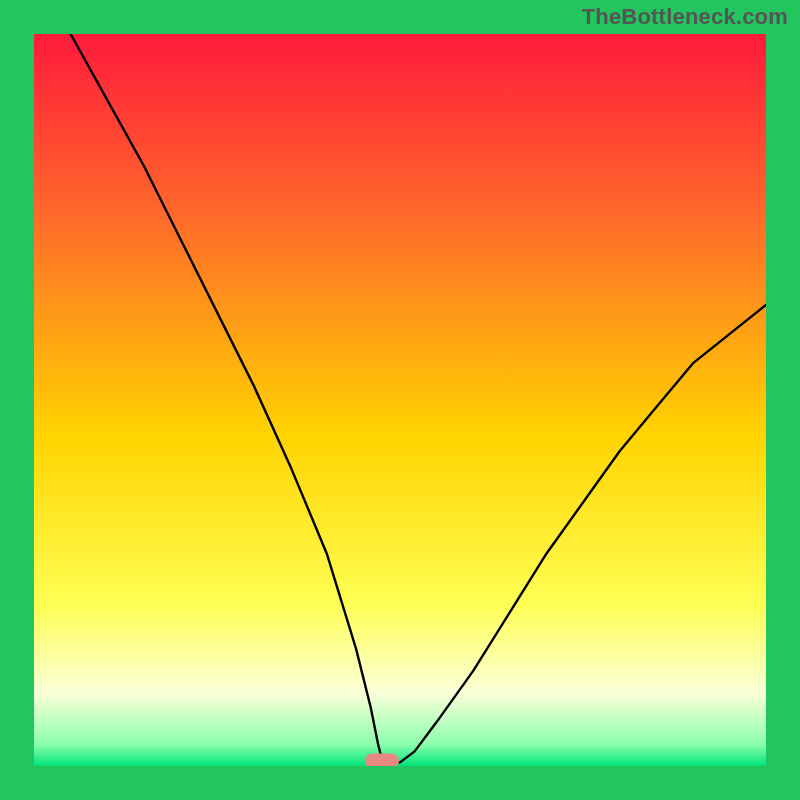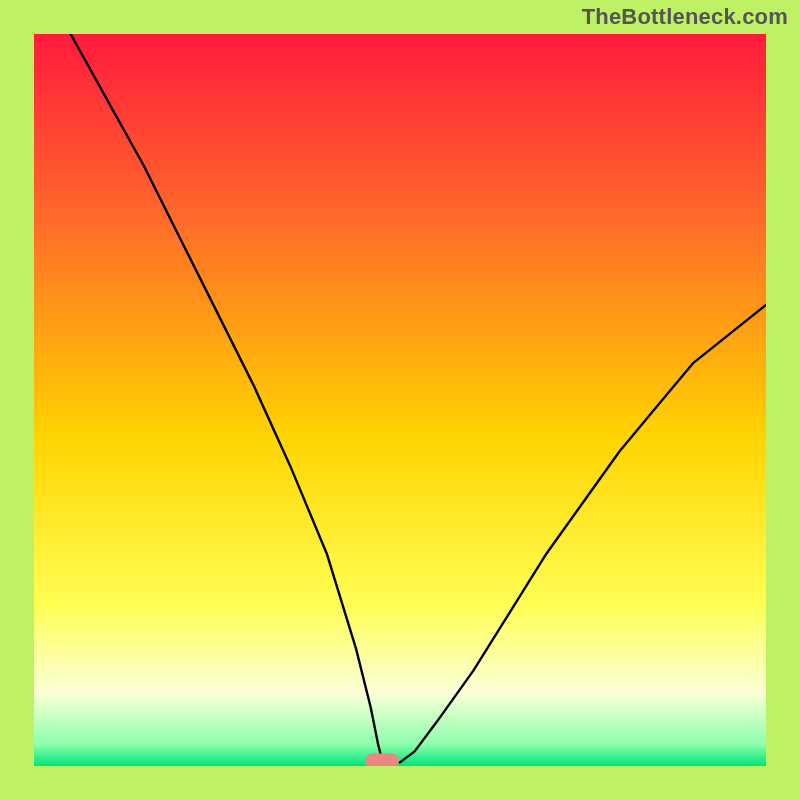--- a/index.html
+++ b/index.html
@@ -8,21 +8,21 @@
     width: 800px;
     height: 800px;
     background: #000;
     font-family: Arial, Helvetica, sans-serif;
     overflow: hidden;
   }
   .frame {
     position: relative;
     width: 800px;
     height: 800px;
-    background: #bef264;
+    background: #22c55e;
   }
   .watermark {
     position: absolute;
     top: 4px;
     right: 12px;
     color: #555;
     font-size: 22px;
     font-weight: 600;
     letter-spacing: 0.2px;
     user-select: none;

